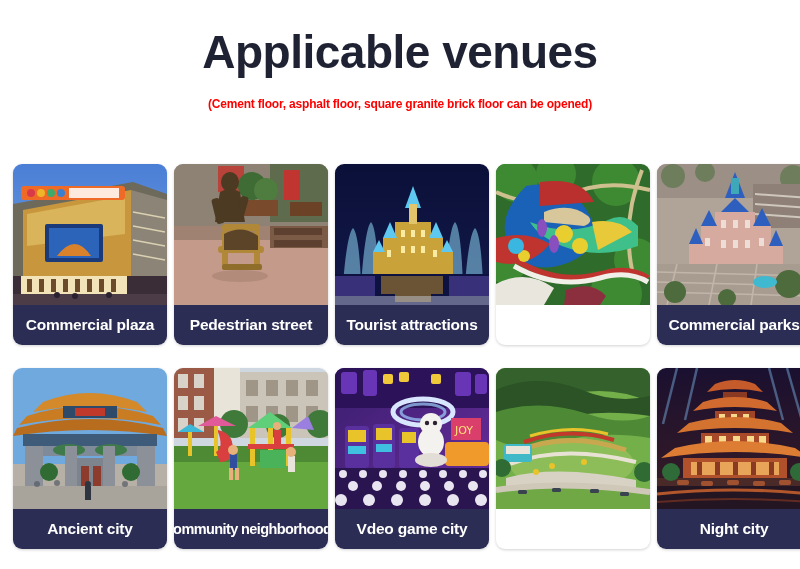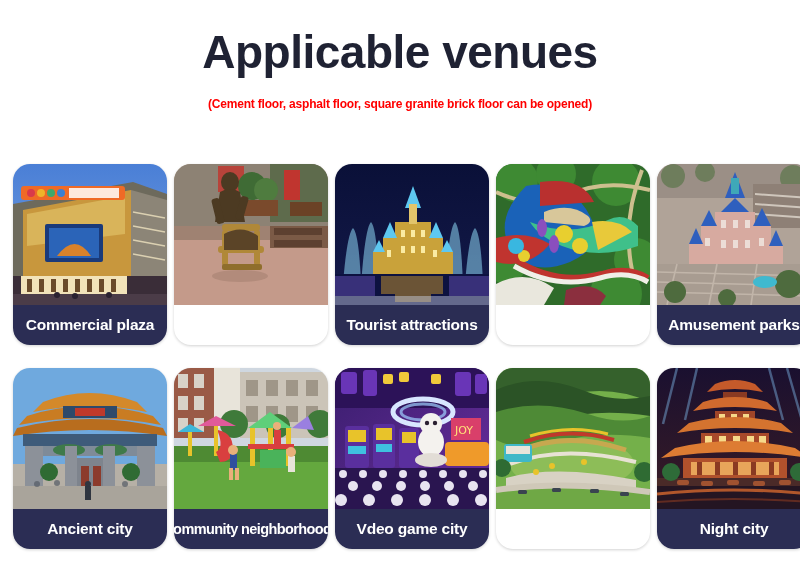--- a/index.html
+++ b/index.html
@@ -44,21 +44,21 @@
   }
   .row{
     display:flex;
     gap:7px;
     height:181px;
     margin-bottom:23px;
   }
   .card{
     width:154px;
     height:181px;
-    border-radius:17px;
+    border-radius:9px;
     overflow:hidden;
     position:relative;
     box-shadow:0 1px 3px rgba(0,0,0,.18);
     flex:0 0 154px;
     text-decoration:underline;
   }
   .card-photo{
     position:absolute;
     left:0;top:0;right:0;
     height:141px;
@@ -183,20 +183,23 @@
               <rect x="48" y="60" width="38" height="7" rx="3"></rect>
               <rect x="48" y="66" width="6" height="36" rx="3"></rect>
               <rect x="80" y="66" width="6" height="36" rx="3"></rect>
               <rect x="44" y="82" width="46" height="7" rx="3"></rect>
             </g>
             <path d="M50 70 q18 -10 34 2 l0 14 -34 0z" fill="#5b4427"></path>
             <rect x="48" y="100" width="40" height="6" rx="2" fill="#8f6e2c"></rect>
             <ellipse cx="66" cy="112" rx="28" ry="6" fill="#a07c6c" opacity=".5"></ellipse>
           </svg>
         </div>
+        <div class="card-label">
+          <span>Pedestrian street</span>
+        </div>
       </div>
 
       <div class="card">
         <div class="card-photo">
           <rect></rect>
           <svg viewBox="0 0 154 141" preserveAspectRatio="none">
             <defs>
                 <linearGradient id="g3" x1="0" y1="0" x2="0" y2="1">
               <stop offset="0" stop-color="#0a1038"></stop>
                   <stop offset="1" stop-color="#141a4a"></stop>
@@ -350,21 +353,21 @@
             </g>
             <g fill="#4e6b3e">
                 <circle cx="132" cy="120" r="14"></circle>
                 <circle cx="18" cy="128" r="11"></circle>
                 <circle cx="70" cy="134" r="9"></circle>
               </g>
             <ellipse cx="108" cy="118" rx="12" ry="6" fill="#3fb9cf"></ellipse>
           </svg>
         </div>
         <div class="card-label">
-          <span>Amusement parks</span>
+          <span>Commercial parks</span>
         </div>
       </div>
     </div>
 
     <div class="row">
 
       <div class="card">
         <div class="card-photo">
           <svg viewBox="0 0 154 141" preserveAspectRatio="none">
             <rect width="154" height="141" fill="#6fa9de"></rect>

